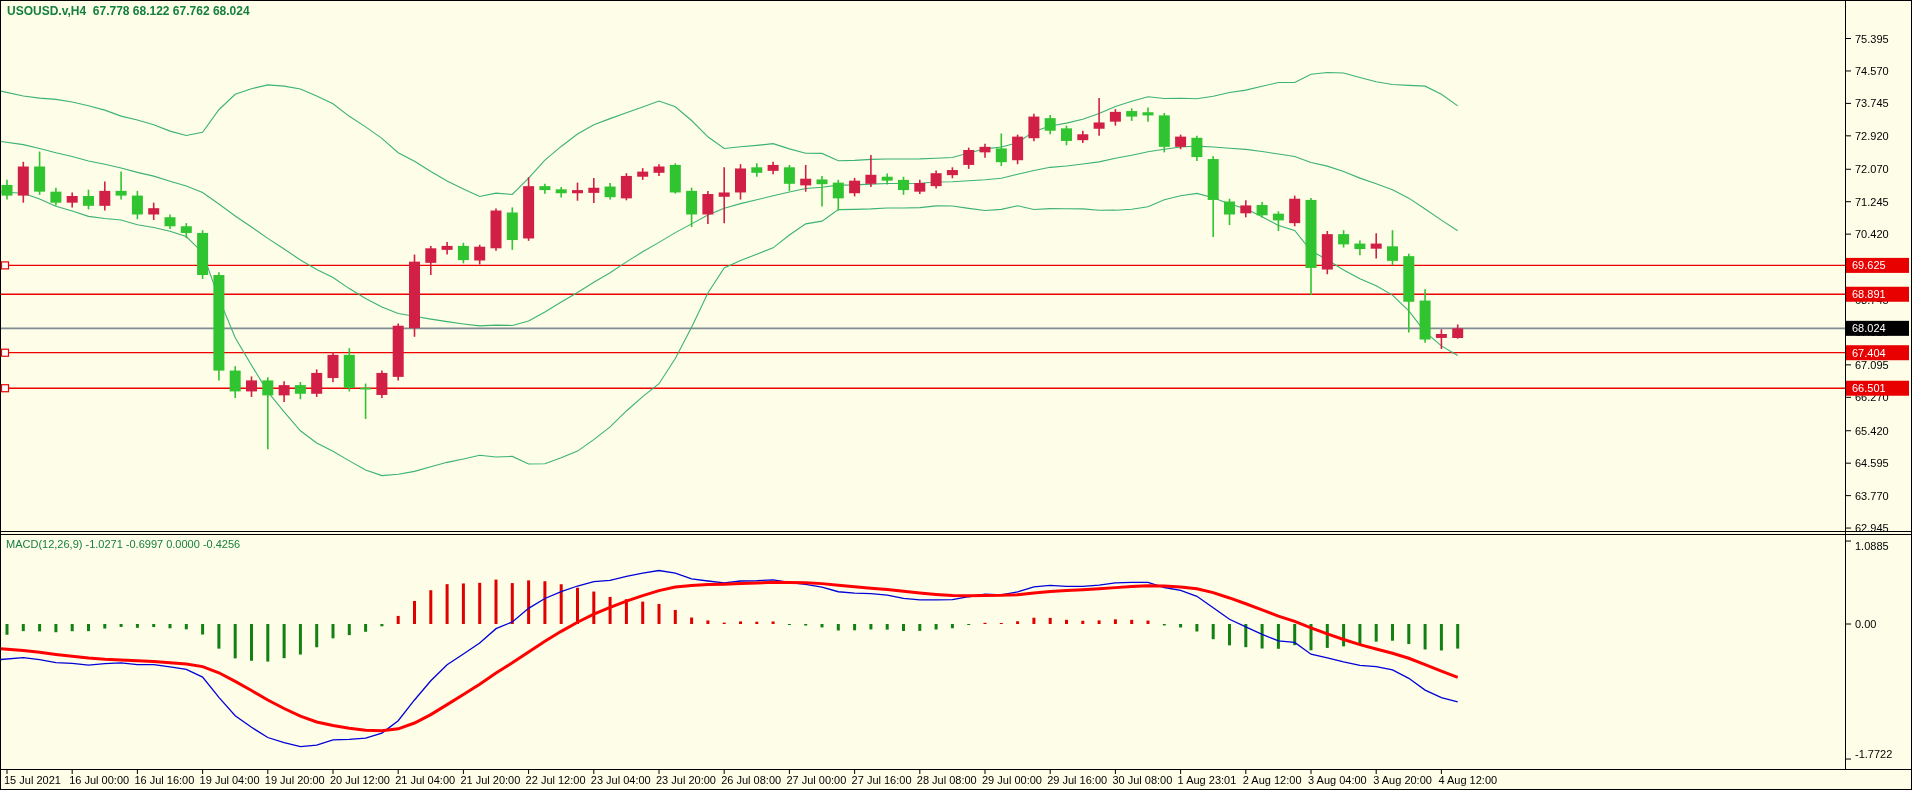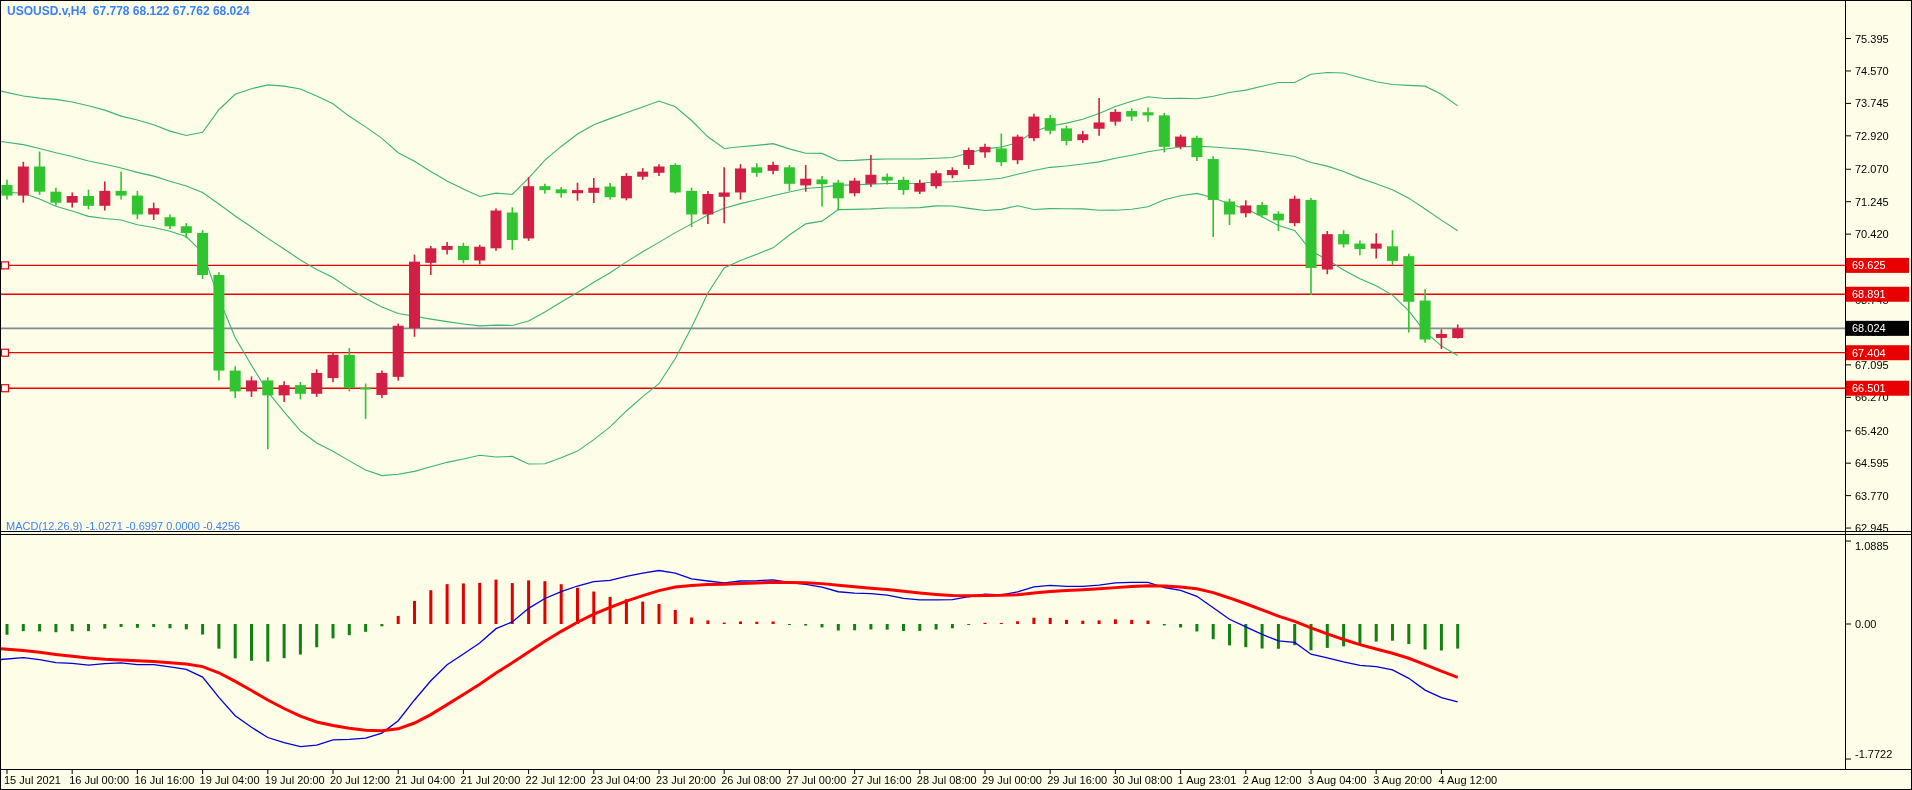--- a/index.html
+++ b/index.html
@@ -1,20 +1,20 @@
 <!DOCTYPE html>
 <html><head>
 <meta charset="utf-8">
 <style>
   html,body{margin:0;padding:0;background:#e8e8e8;font-family:"Liberation Sans",sans-serif;}
   .app{position:relative;width:1912px;height:790px;background:#FDFDE8;overflow:hidden;
        border:0;box-sizing:border-box;}
-  .overlay-label{position:absolute;color:#3b82f6;white-space:pre;pointer-events:none;}
+  .overlay-label{position:absolute;color:#15803d;white-space:pre;pointer-events:none;}
   .title{left:7px;top:4px;font-size:12px;font-weight:700;}
-  .macd-label{left:6px;top:520px;font-size:11px;font-weight:400;}
+  .macd-label{left:6px;top:538px;font-size:11px;font-weight:400;}
   svg{position:absolute;left:0;top:0;}
   text{font-family:"Liberation Sans",sans-serif;}
 </style>
 </head>
 <body>
 
 <div class="app">
   <svg id="chart-svg" width="1912" height="790">
       <rect x="0" y="0" width="1912" height="790" fill="#FDFDE8"></rect>
       <g>

